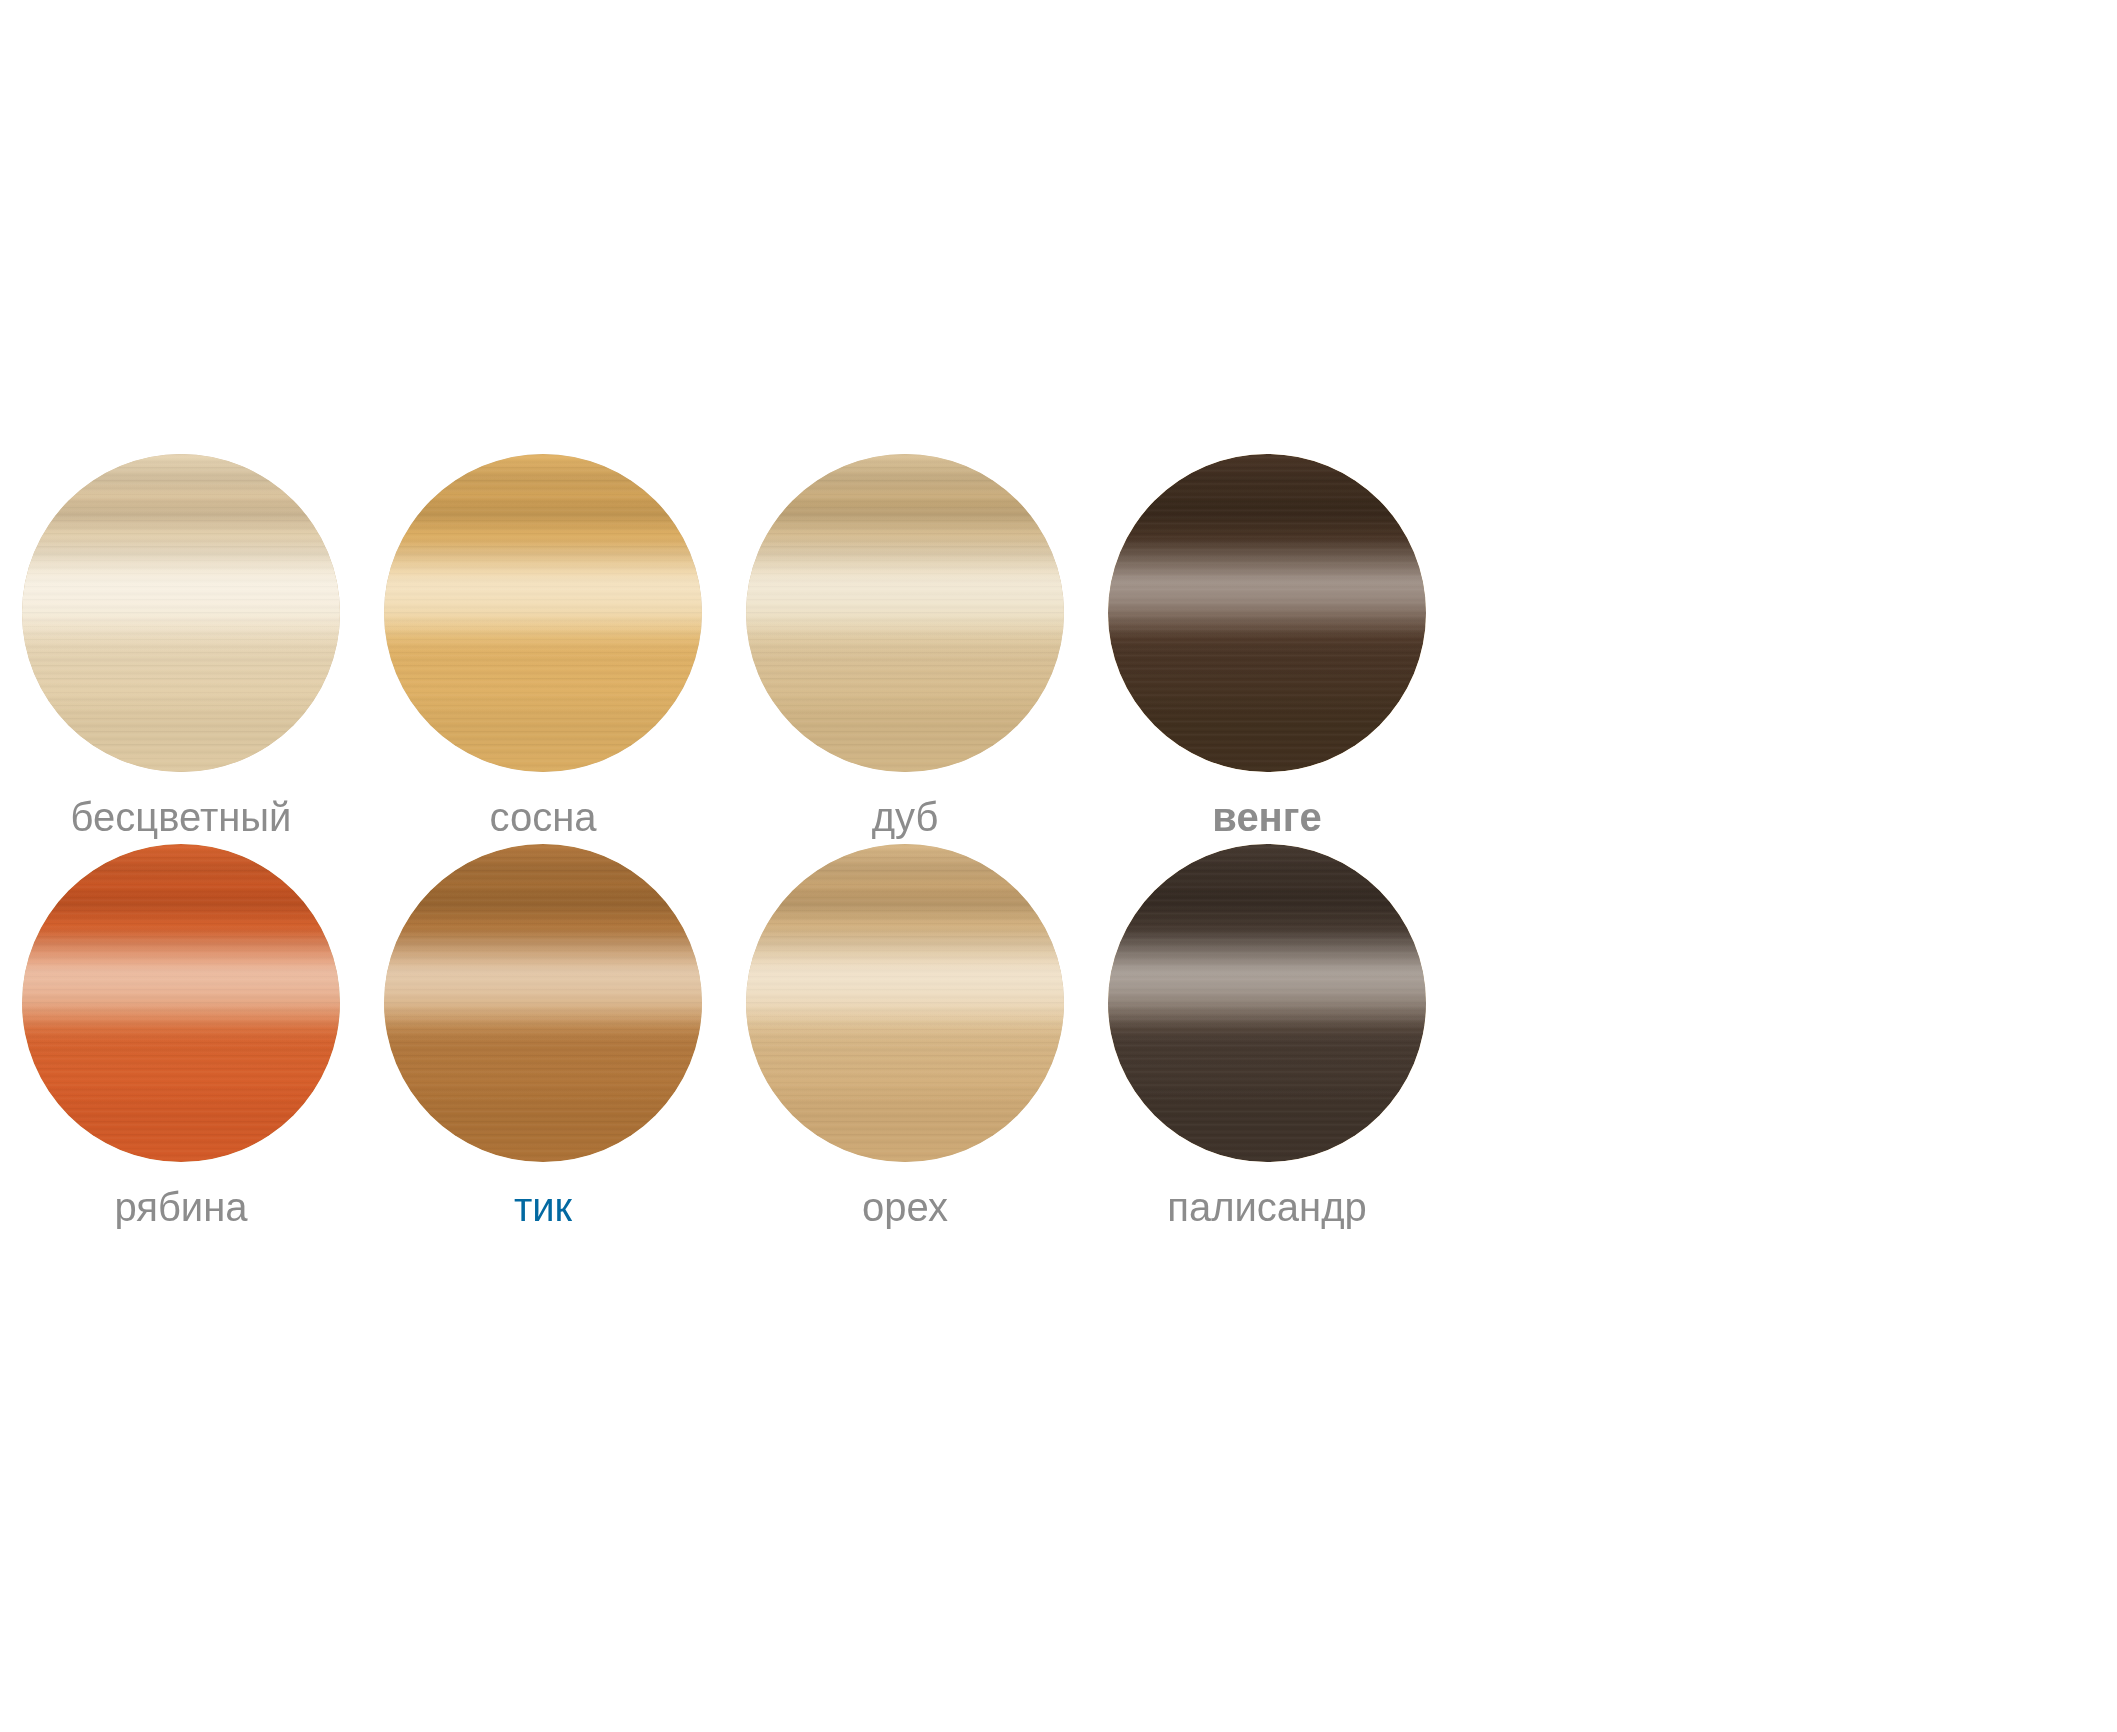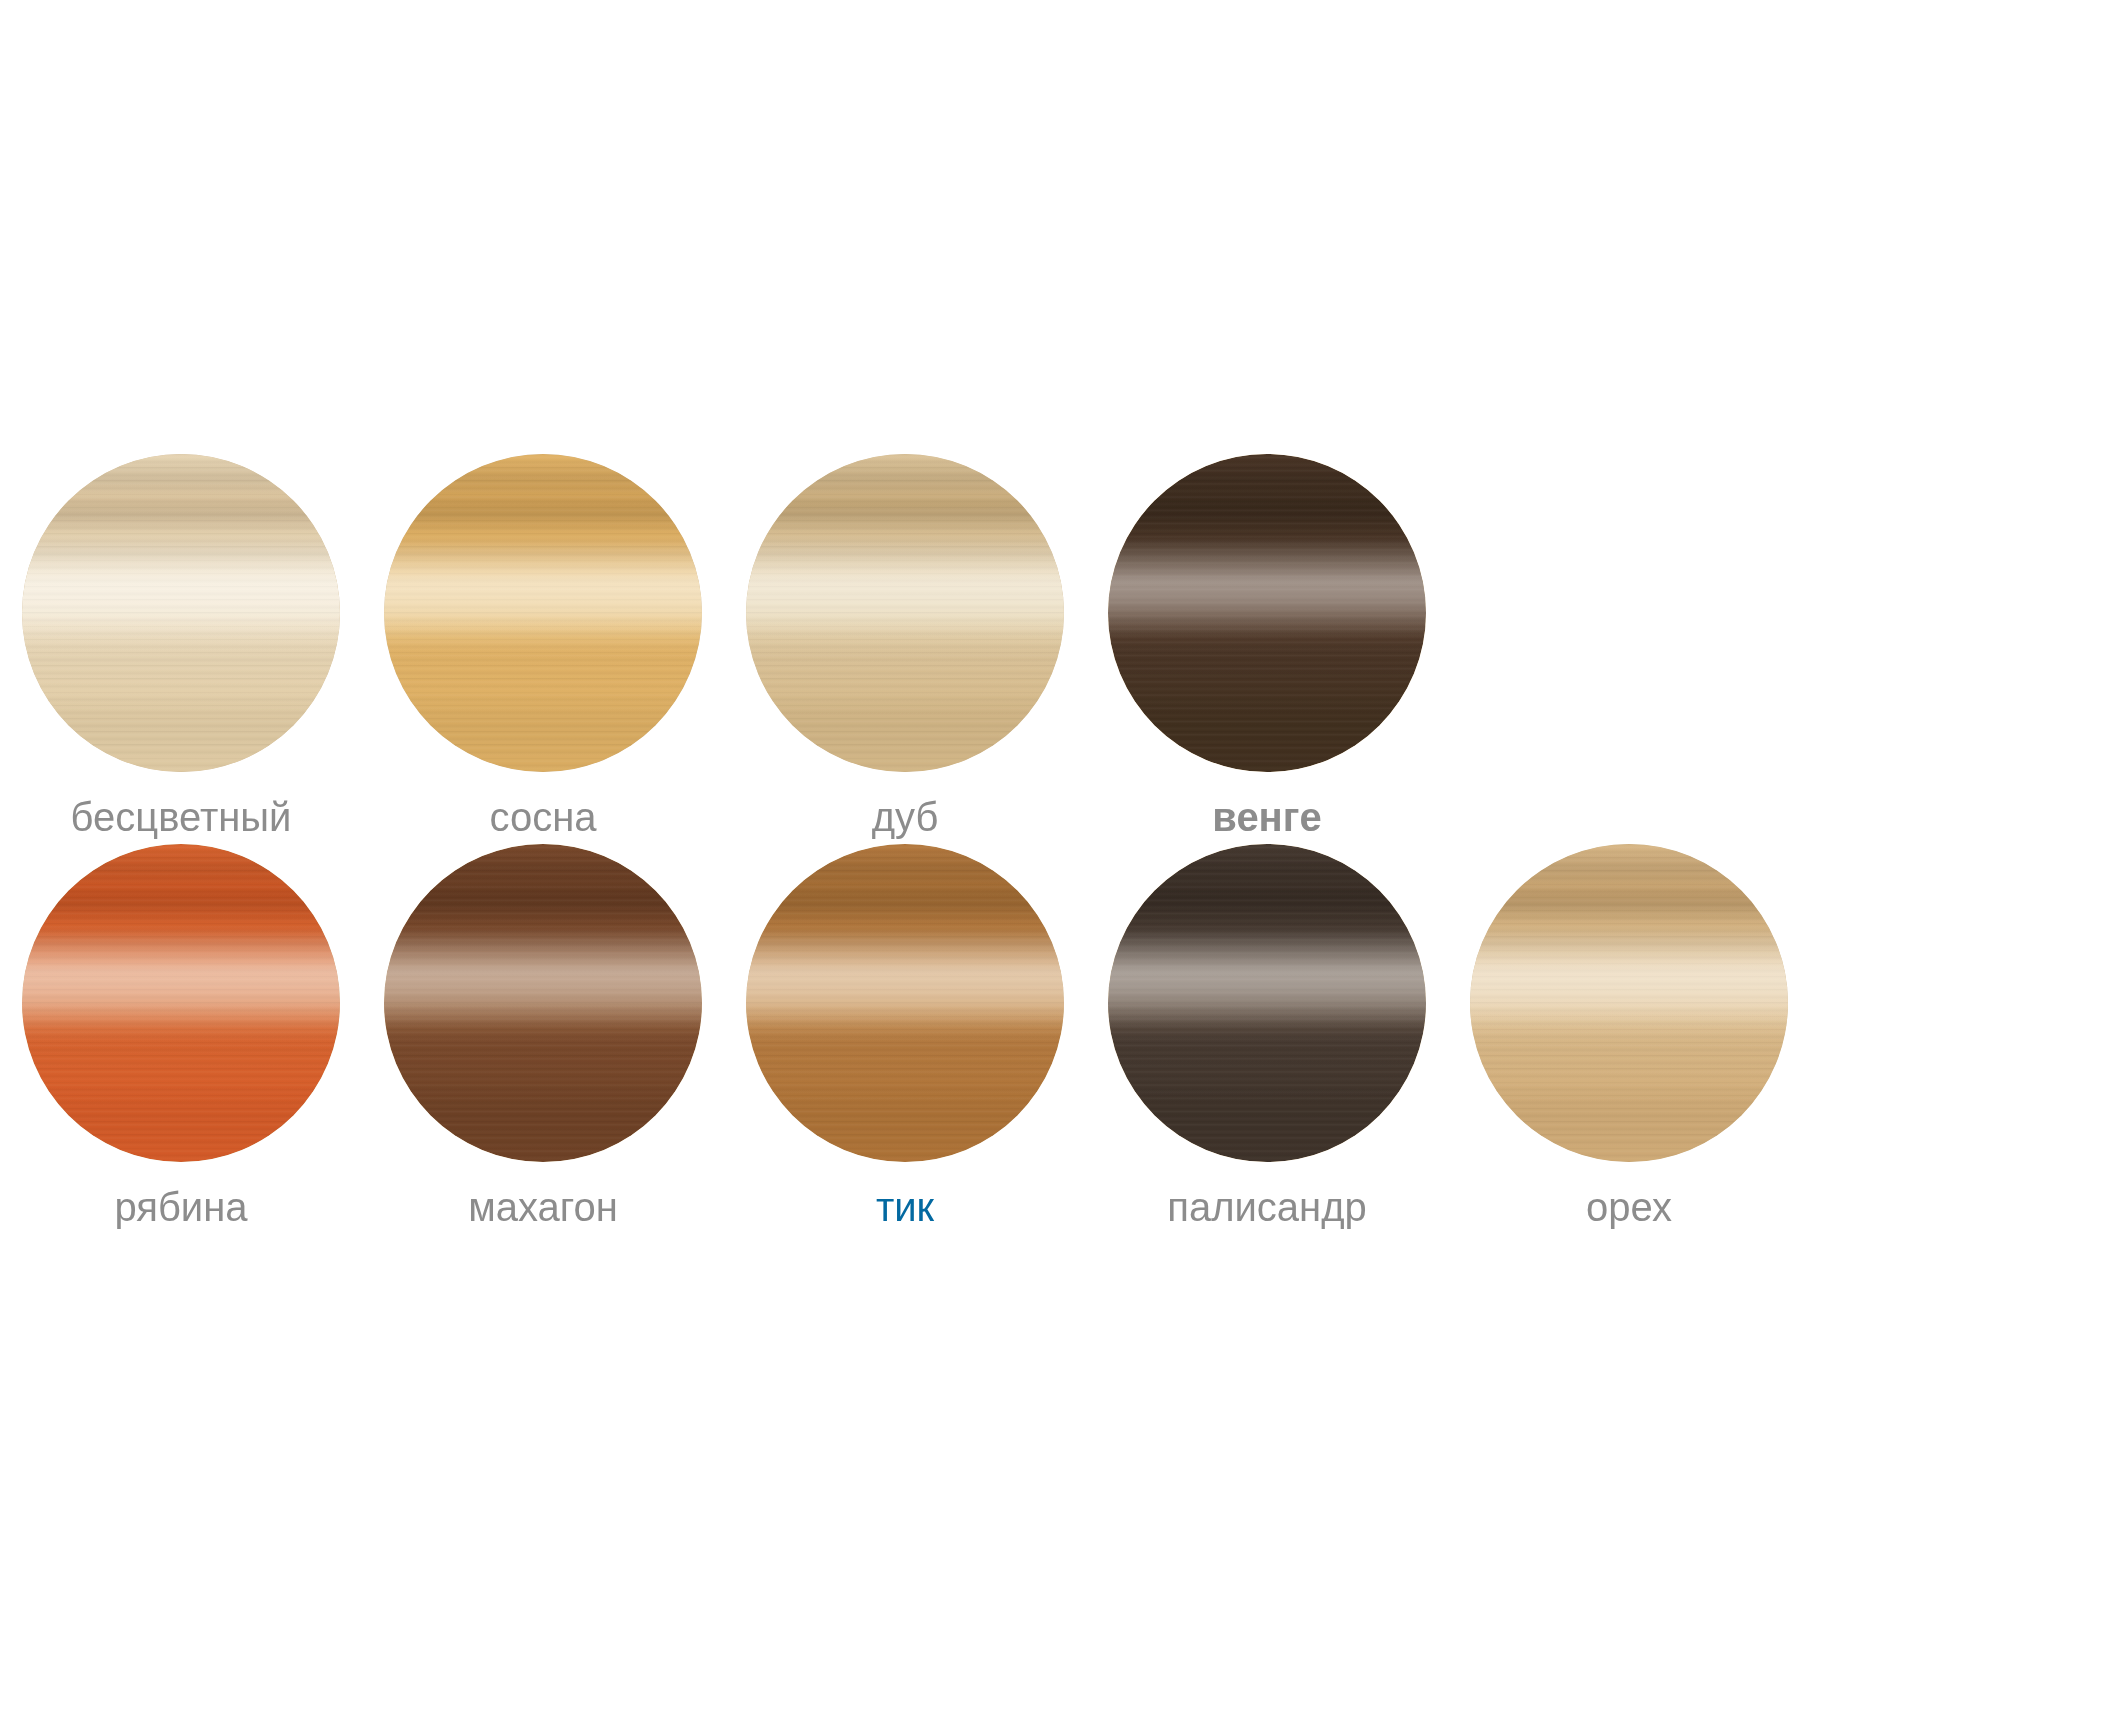--- a/index.html
+++ b/index.html
@@ -179,58 +179,49 @@
     <div class="swatch-cell">
       <div class="swatch-disc">
         <div class="disc-base" style="background-image: linear-gradient(rgb(217, 100, 47) 0%, rgb(199, 83, 34) 16%, rgb(217, 100, 47) 28%, rgb(221, 139, 92) 42%, rgb(221, 139, 92) 50%, rgb(217, 100, 47) 62%, rgb(213, 91, 40) 82%, rgb(213, 91, 40) 100%);"></div>
         <div class="disc-bands"></div>
         <div class="disc-grain"></div>
         <div class="disc-sheen"></div>
       </div>
       <div class="swatch-label" style="color: rgb(140, 140, 140);">рябина</div>
     </div>
 
-    <div class="swatch-cell">
-      <div class="swatch-disc">
-        <div class="disc-base" style="background-image: linear-gradient(rgb(123, 74, 44) 0%, rgb(100, 58, 33) 16%, rgb(123, 74, 44) 28%, rgb(154, 106, 69) 42%, rgb(154, 106, 69) 50%, rgb(123, 74, 44) 62%, rgb(111, 66, 38) 82%, rgb(111, 66, 38) 100%);"></div>
-        <div class="disc-bands"></div>
-        <div class="disc-grain"></div>
-        <div class="disc-sheen"></div>
-      </div>
-      <div class="swatch-label" style="color: rgb(140, 140, 140);">махагон</div>
-    </div>
 
     <div class="swatch-cell">
       <div class="swatch-disc">
         <div class="disc-base" style="background-image: linear-gradient(rgb(181, 122, 63) 0%, rgb(160, 106, 50) 16%, rgb(181, 122, 63) 28%, rgb(207, 160, 106) 42%, rgb(207, 160, 106) 50%, rgb(181, 122, 63) 62%, rgb(174, 115, 55) 82%, rgb(174, 115, 55) 100%);"></div>
         <div class="disc-bands"></div>
         <div class="disc-grain"></div>
         <div class="disc-sheen"></div>
       </div>
       <div class="swatch-label" style="color: #0369a1;">тик</div>
     </div>
 
     <div class="swatch-cell">
       <div class="swatch-disc">
+        <div class="disc-base" style="background-image: linear-gradient(rgb(217, 184, 135) 0%, rgb(196, 159, 108) 16%, rgb(217, 184, 135) 28%, rgb(230, 205, 165) 42%, rgb(230, 205, 165) 50%, rgb(217, 184, 135) 62%, rgb(208, 171, 119) 82%, rgb(208, 171, 119) 100%);"></div>
+        <div class="disc-bands"></div>
+        <div class="disc-grain"></div>
+        <div class="disc-sheen"></div>
+      </div>
+      <div class="swatch-label" style="color: rgb(140, 140, 140);">орех</div>
+    </div>
+
+    <div class="swatch-cell">
+      <div class="swatch-disc">
         <div class="disc-base" style="background-image: linear-gradient(rgb(71, 58, 49) 0%, rgb(55, 44, 36) 16%, rgb(71, 58, 49) 28%, rgb(107, 90, 76) 42%, rgb(107, 90, 76) 50%, rgb(71, 58, 49) 62%, rgb(63, 51, 42) 82%, rgb(63, 51, 42) 100%);"></div>
         <div class="disc-bands"></div>
         <div class="disc-grain"></div>
         <div class="disc-sheen"></div>
       </div>
       <div class="swatch-label" style="color: rgb(140, 140, 140);">палисандр</div>
     </div>
 
-    <div class="swatch-cell">
-      <div class="swatch-disc">
-        <div class="disc-base" style="background-image: linear-gradient(rgb(217, 184, 135) 0%, rgb(196, 159, 108) 16%, rgb(217, 184, 135) 28%, rgb(230, 205, 165) 42%, rgb(230, 205, 165) 50%, rgb(217, 184, 135) 62%, rgb(208, 171, 119) 82%, rgb(208, 171, 119) 100%);"></div>
-        <div class="disc-bands"></div>
-        <div class="disc-grain"></div>
-        <div class="disc-sheen"></div>
-      </div>
-      <div class="swatch-label" style="color: rgb(140, 140, 140);">орех</div>
-    </div>
-
     <div class="swatch-cell"></div>
 
   </div>
 
 </div>
 
 
 </body></html>

